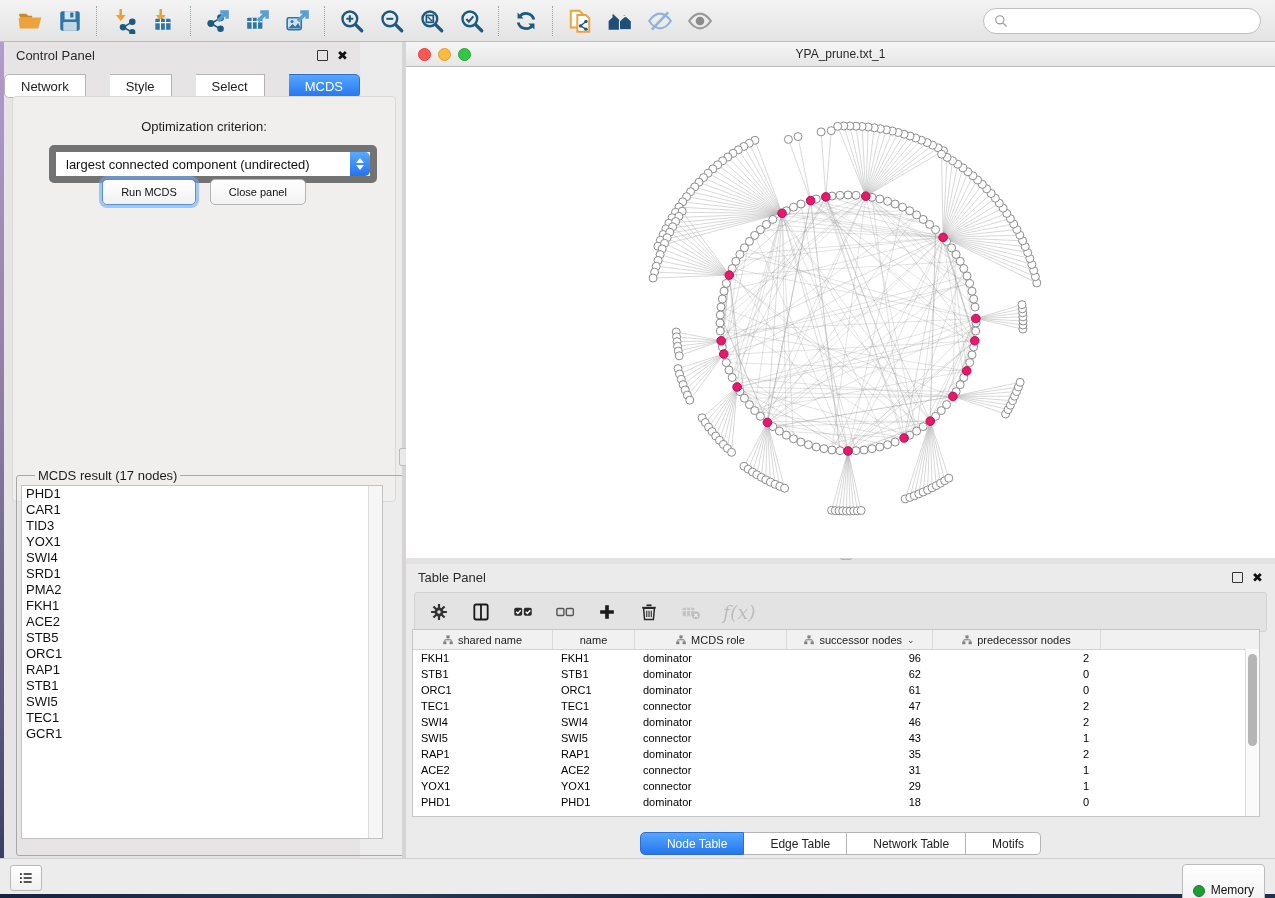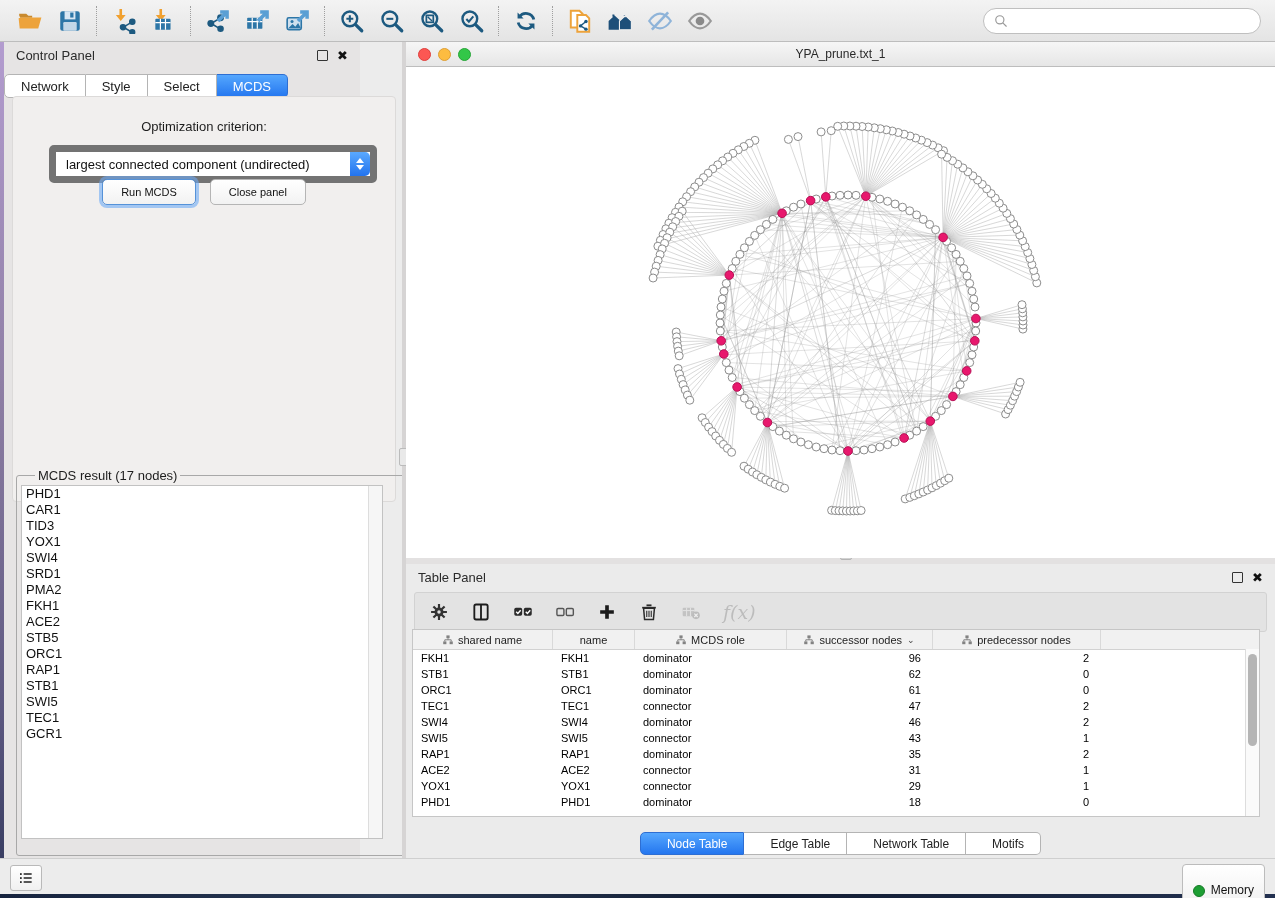--- a/index.html
+++ b/index.html
@@ -24,21 +24,21 @@
     background:linear-gradient(90deg,#16233e,#2a3a55 30%,#121d33 60%,#233150);}
 
   
   .control-panel{position:absolute;left:4px;top:42px;width:356px;height:816px;background:#e6e4e4;}
   .panel-title-row{height:26px;display:flex;align-items:center;padding:0 12px;}
   .panel-title{font-size:13px;color:#2b2b2b;}
   .panel-winbtns{margin-left:auto;display:flex;gap:9px;align-items:center;}
   .float-box{width:9px;height:9px;border:1.5px solid #333;border-radius:1px;}
   .close-x{font-size:13px;font-weight:bold;color:#111;line-height:1;}
 
-  .seg-tabs{display:flex;justify-content:flex-start;margin-top:6px;}
+  .seg-tabs{display:flex;justify-content:space-between;margin-top:6px;}
   .seg{height:22px;padding:0 16px;display:flex;align-items:center;background:#fff;
     border:1px solid #b4b4b4;border-left:none;font-size:13px;color:#222;cursor:pointer;}
   .seg:first-child{border-left:1px solid #b4b4b4;border-radius:5px 0 0 5px;}
   .seg:last-child{border-radius:0 5px 5px 0;}
   .seg.active{background:linear-gradient(#55a7fe,#2476ef);color:#fff;border-color:#2e6ed2;}
 
   .cp-inner{position:absolute;left:8px;top:54px;width:382px;height:404px;background:#f1efee;
     border:1px solid #dcdad9;border-radius:4px;}
   .opt-label{text-align:center;font-size:13px;color:#1d1d1d;margin-top:22px;}
   .combo{position:absolute;left:36px;top:48px;width:314px;height:24px;background:#fff;

